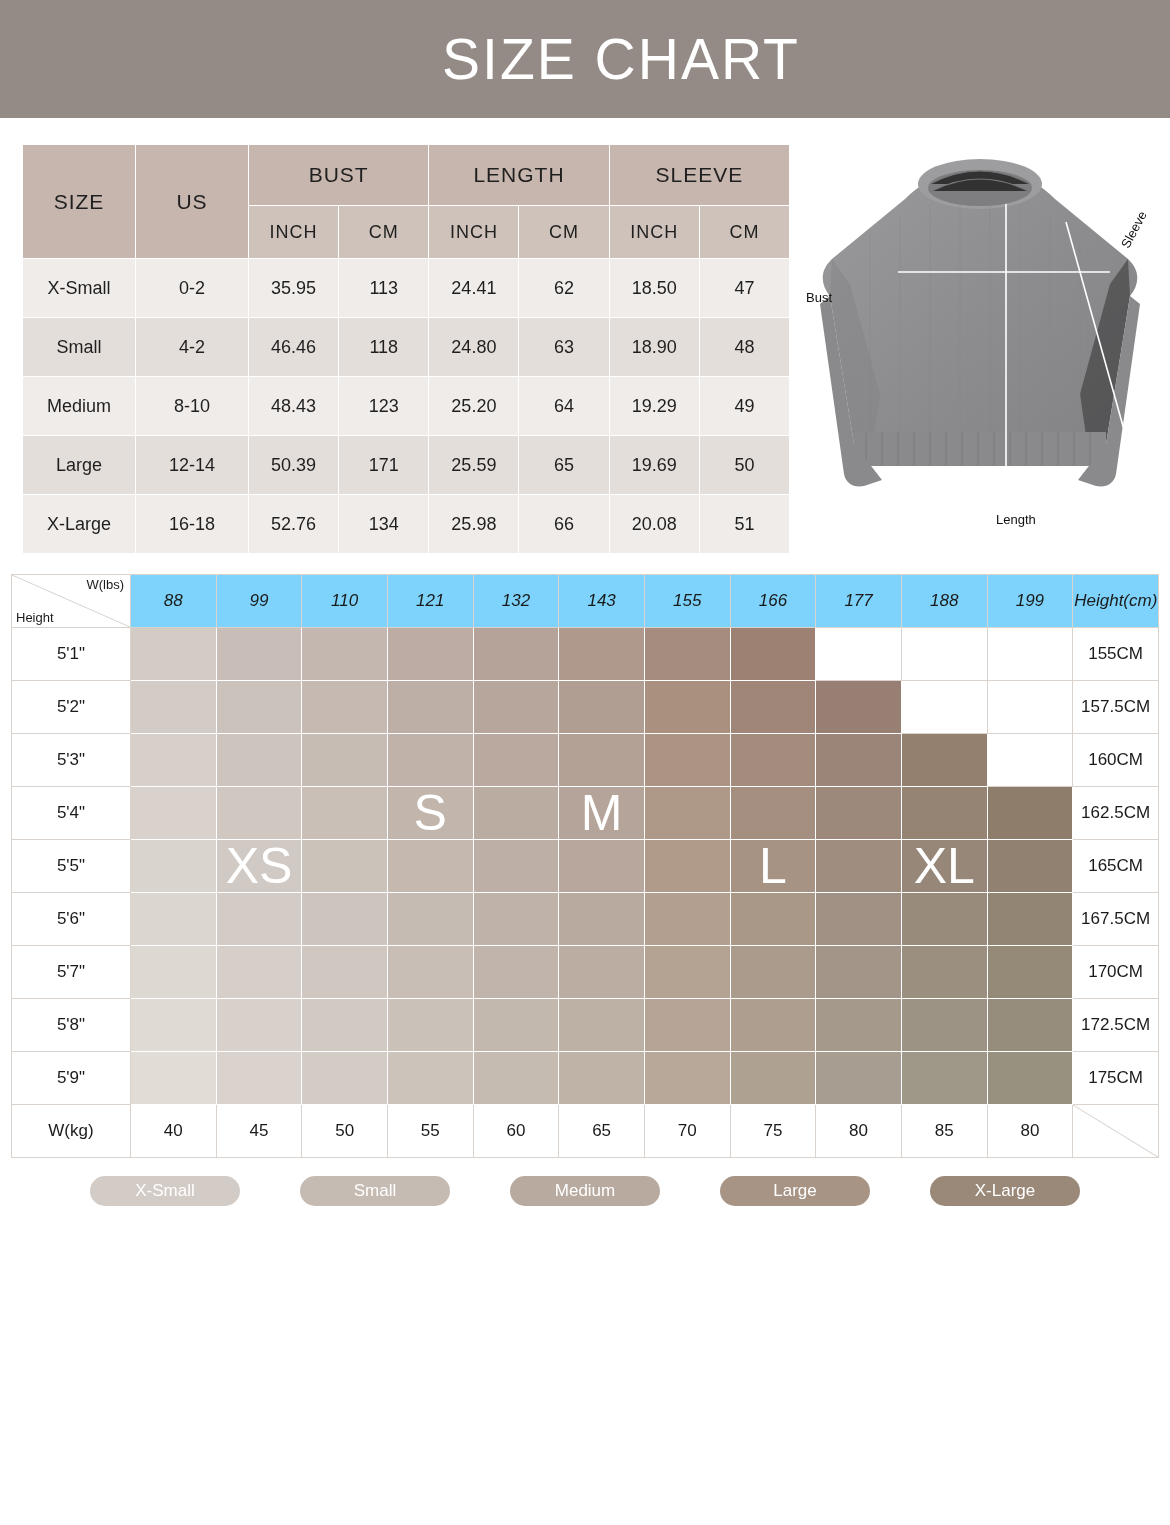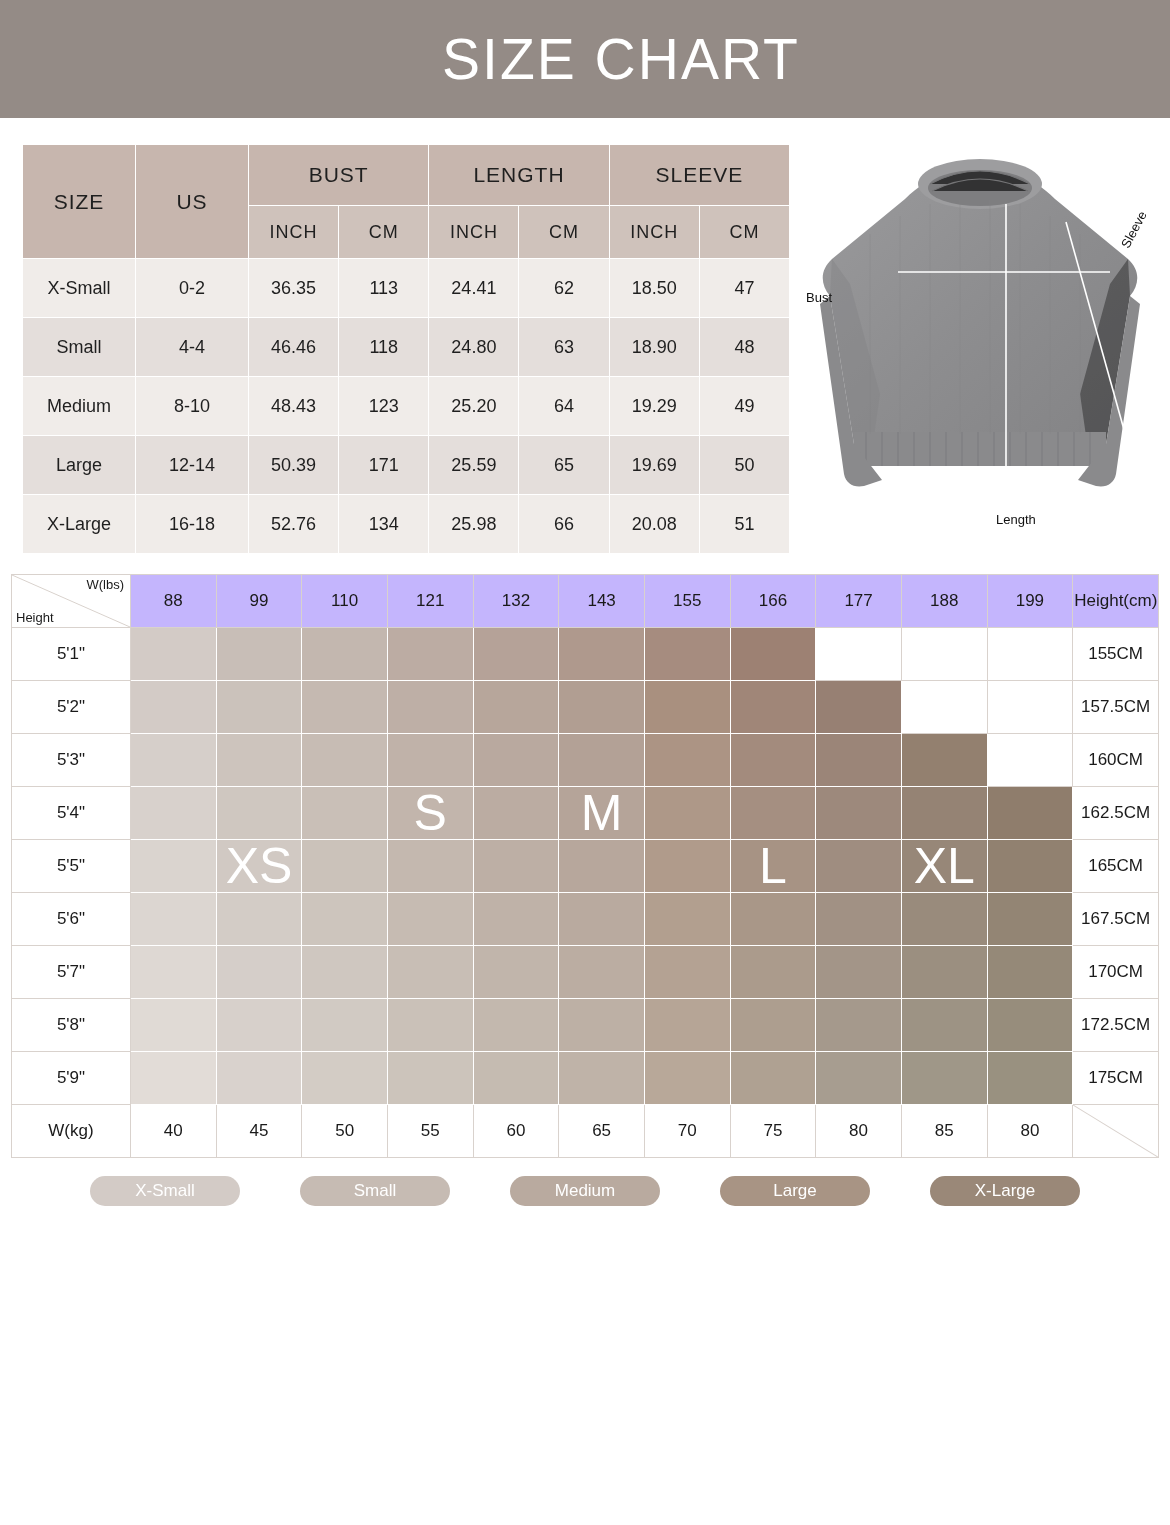--- a/index.html
+++ b/index.html
@@ -166,23 +166,24 @@
     position: absolute;
     left: 4px; bottom: 2px;
     font-size: 13px;
   }
   .corner-cell .diag {
     position: absolute;
     left: 0; top: 0;
     width: 100%; height: 100%;
   }
   .grid-head {
-    background: #c4b5fd;
+    background: #7dd3fc;
     font-size: 18px;
     border: 1px solid #d9d2cd !important;
+    font-style: italic;
   }
   .row-head {
     background: #ffffff;
     font-size: 18px;
     border: 1px solid #d9d2cd !important;
     width: 118px;
   }
   .height-cm {
     background: #ffffff;
     font-size: 18px;
@@ -254,30 +255,30 @@
           <th class="hdr-mid" style="width:96px;">INCH</th>
           <th class="hdr-mid" style="width:92px;">CM</th>
           <th class="hdr-mid" style="width:96px;">INCH</th>
           <th class="hdr-mid" style="width:92px;">CM</th>
         </tr>
       </thead>
       <tbody id="size-table-body">
           <tr>
             <td class="row-a first-col">X-Small</td>
             <td class="row-a">0-2</td>
-            <td class="row-a">36.35</td>
+            <td class="row-a">35.95</td>
             <td class="row-a">113</td>
             <td class="row-a">24.41</td>
             <td class="row-a">62</td>
             <td class="row-a">18.50</td>
             <td class="row-a">47</td>
           </tr>
           <tr>
             <td class="row-b first-col">Small</td>
-            <td class="row-b">4-4</td>
+            <td class="row-b">4-2</td>
             <td class="row-b">46.46</td>
             <td class="row-b">118</td>
             <td class="row-b">24.80</td>
             <td class="row-b">63</td>
             <td class="row-b">18.90</td>
             <td class="row-b">48</td>
           </tr>
           <tr>
             <td class="row-a first-col">Medium</td>
             <td class="row-a">8-10</td>

